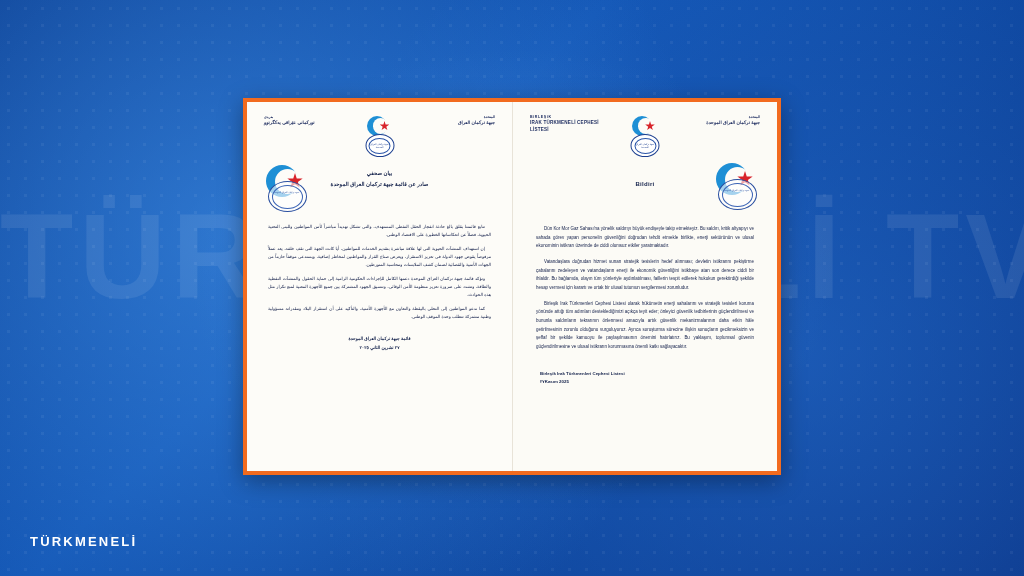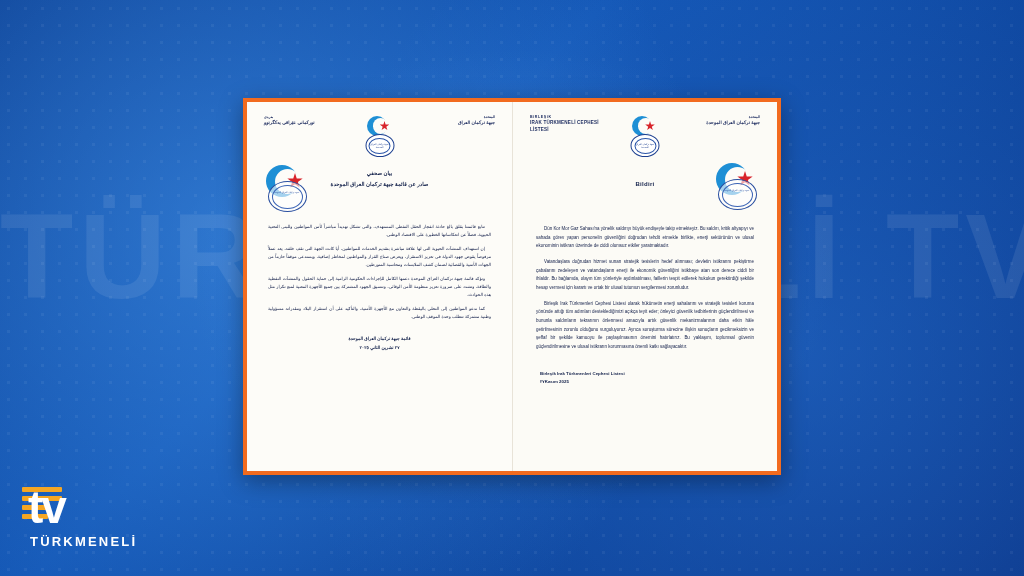--- a/index.html
+++ b/index.html
@@ -470,24 +470,15 @@
         <div class="sign-tr">
           <div>Birleşik Irak Türkmenleri Cephesi Listesi</div>
           <div>٢٧Kasım 2025</div>
         </div>
       </div>
 
     </div>
   </div>
 
   <div class="logo">
-    <div class="logo-mark">
-      <div class="logo-stripes">
-        <i></i>
-        <i></i>
-        <i></i>
-        <i></i>
-      </div>
-      <div class="logo-t">tv</div>
-    </div>
     <div class="logo-sub">TÜRKMENELİ</div>
   </div>
 </div>
 
 </body></html>

